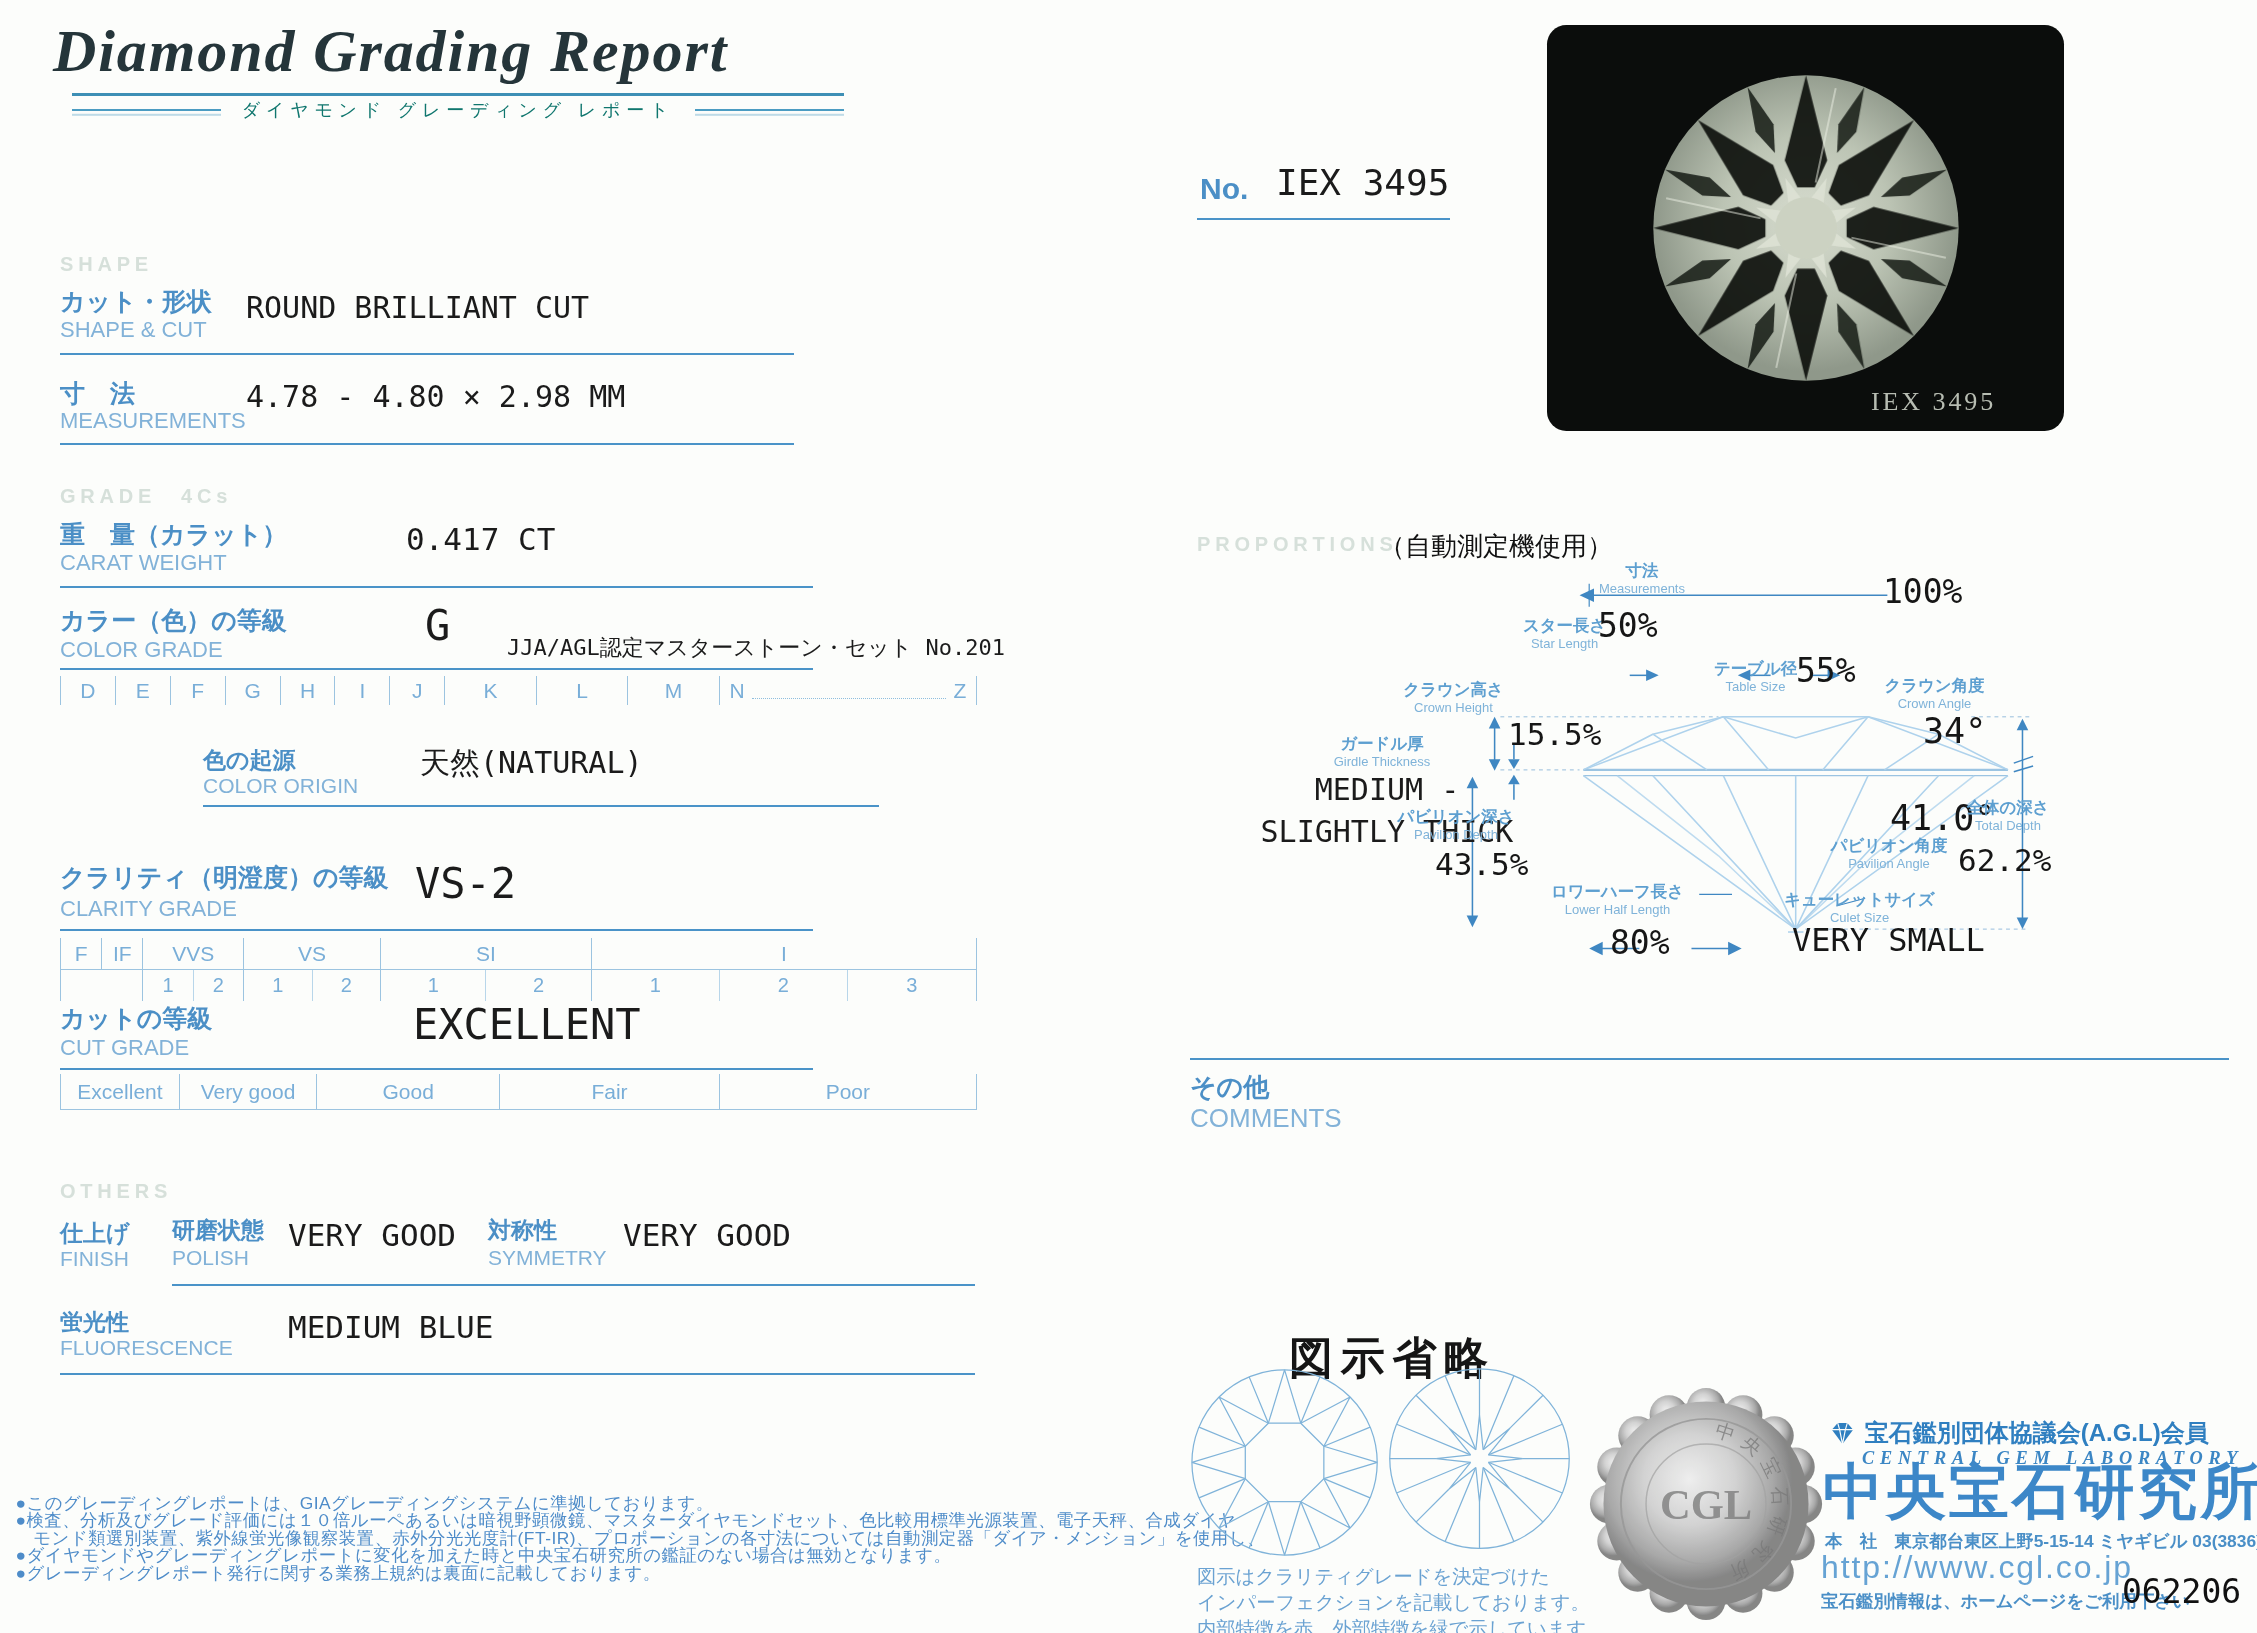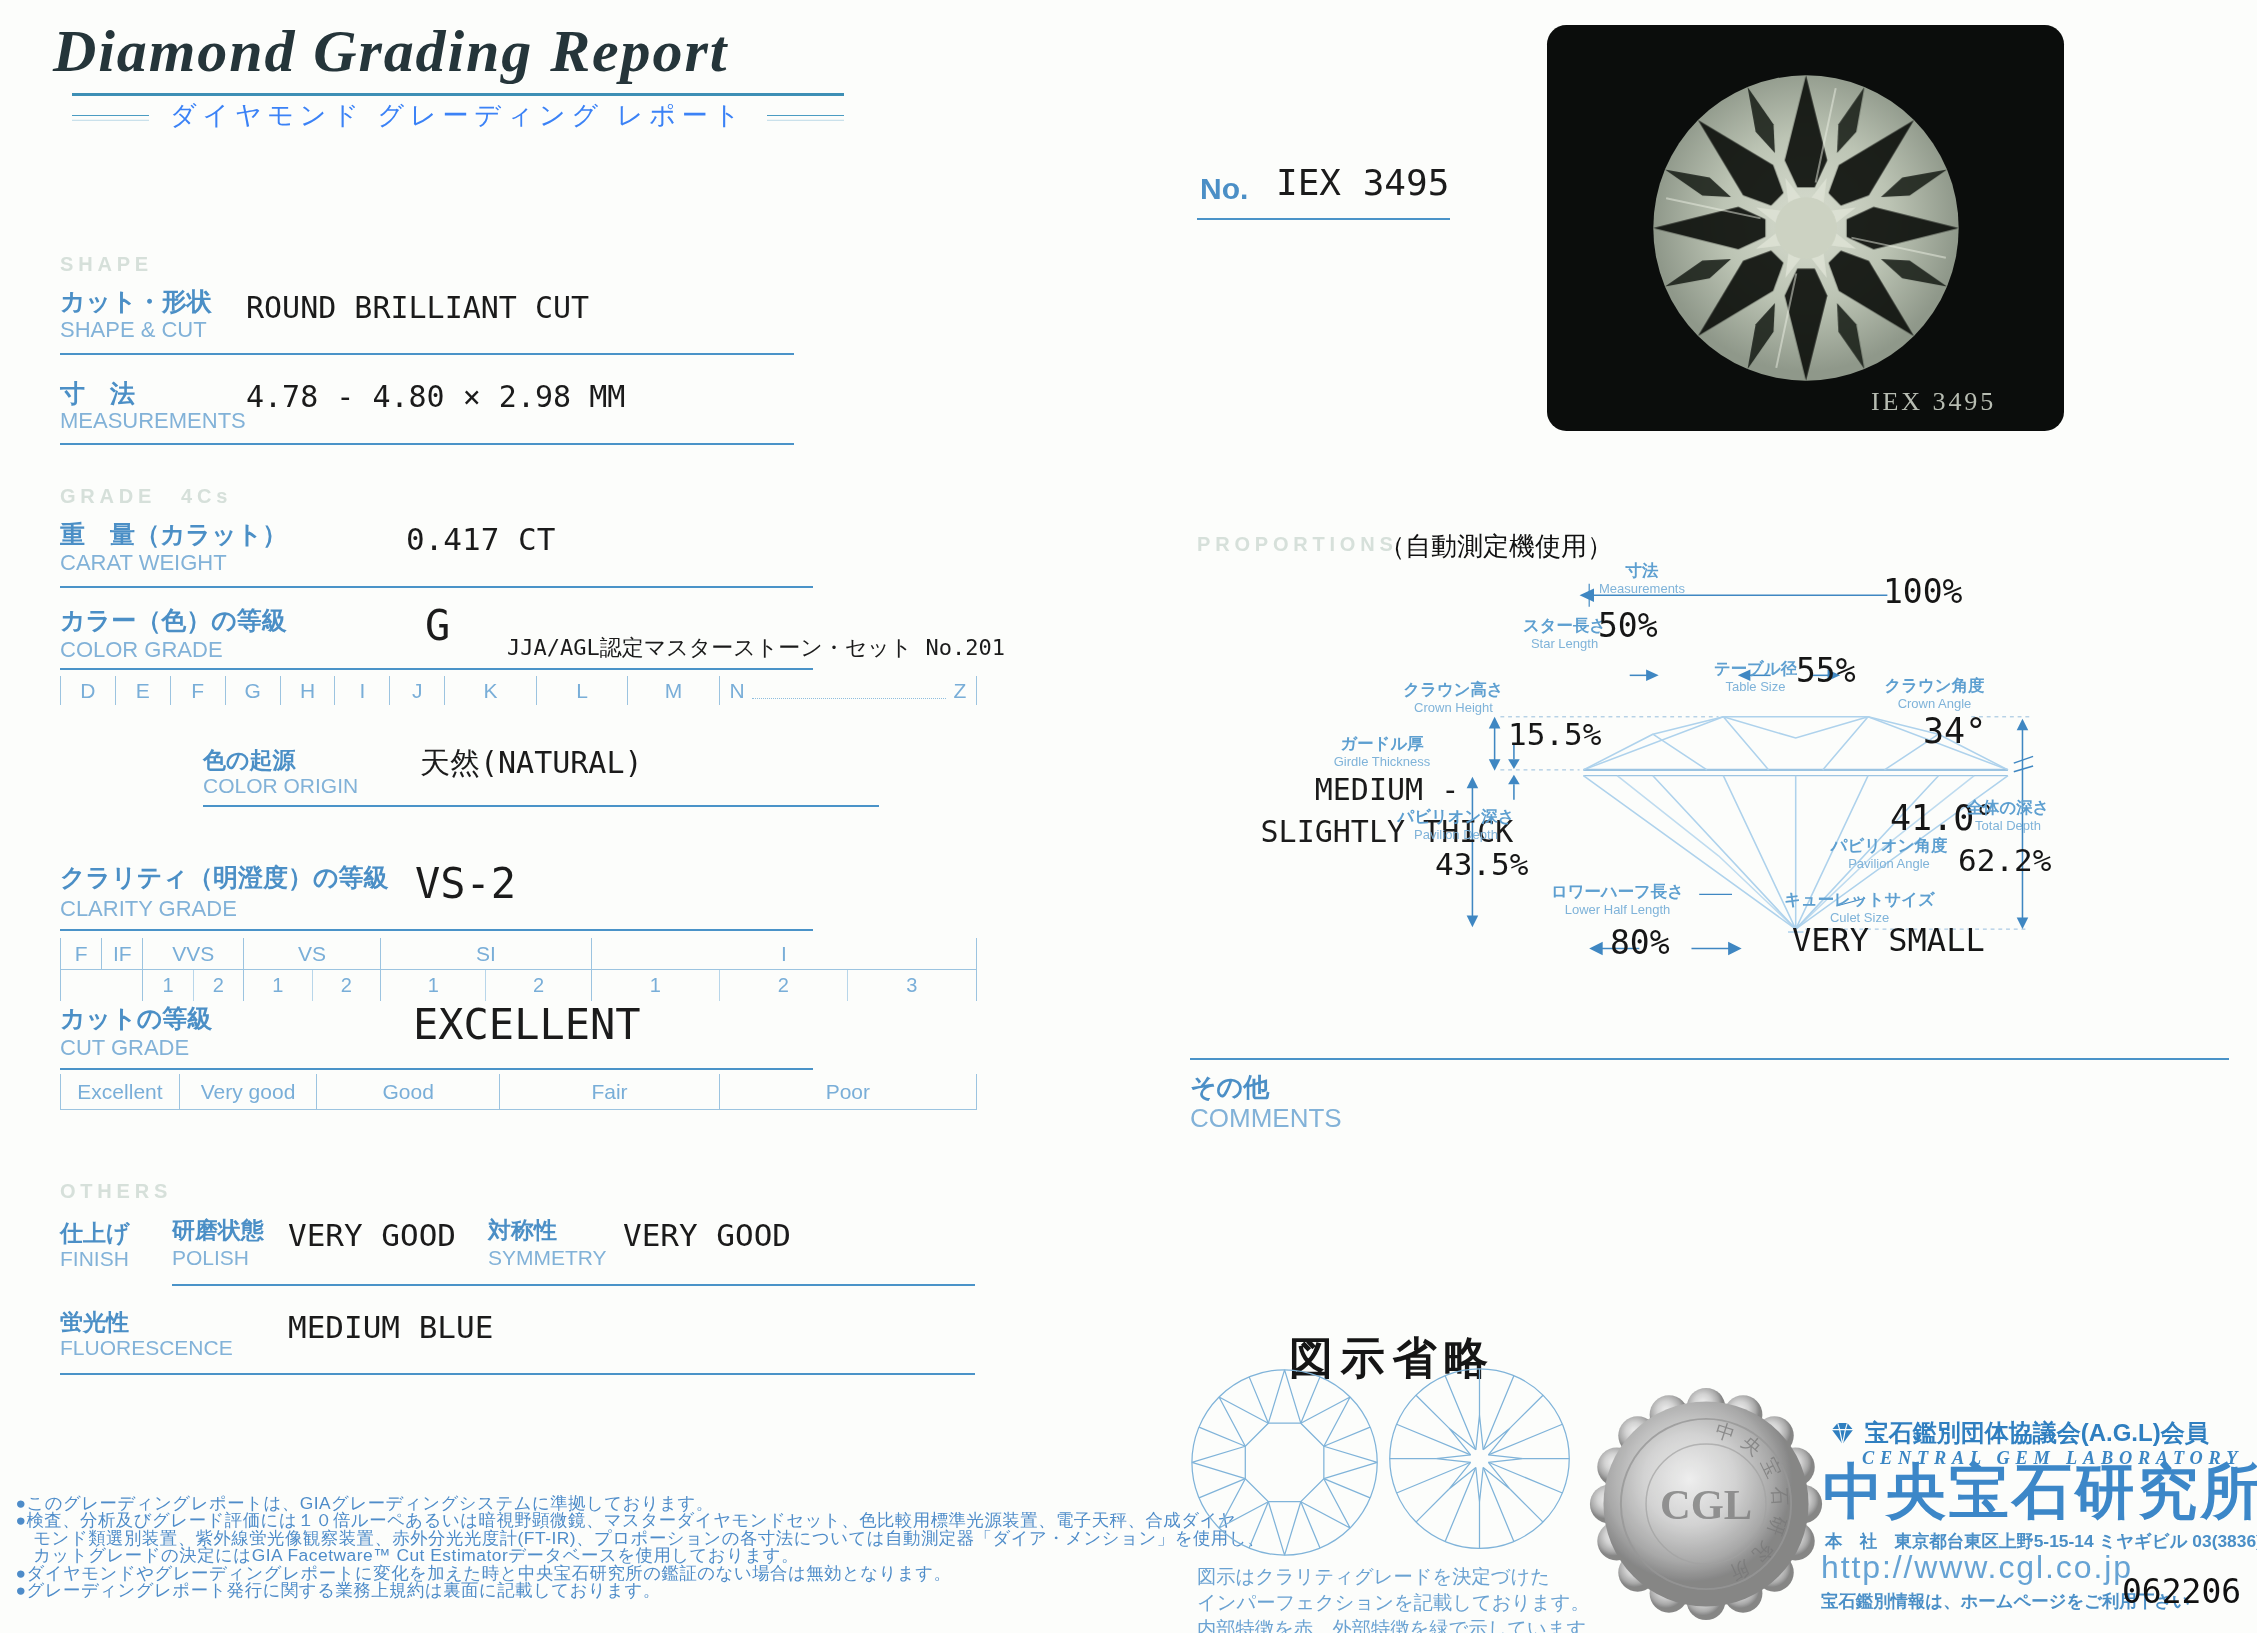--- a/index.html
+++ b/index.html
@@ -5,21 +5,21 @@
   html,body{margin:0;padding:0;background:#888;}
   .page{position:relative;width:2257px;height:1634px;background:#fcfdfb;overflow:hidden;
         font-family:"Liberation Sans",sans-serif;color:#222;}
   .abs{position:absolute;}
   
   .doc-title{font-family:"Liberation Serif",serif;font-style:italic;font-weight:bold;
              font-size:60px;color:#25353a;letter-spacing:1.9px;white-space:nowrap;}
   .title-rule{height:2.9px;background:#3d8fb5;}
   .subtitle-row{display:flex;align-items:center;gap:21px;}
   .subtitle-row .line{flex:1;height:1.9px;background:#4b9cc2;box-shadow:0 4.8px 0 rgba(75,156,194,.35);}
-  .subtitle{color:#3b82f6;font-size:26px;letter-spacing:5.8px;white-space:nowrap;}
+  .subtitle{color:#0f766e;font-size:18px;letter-spacing:5.8px;white-space:nowrap;}
   .faint-head{color:#d6e0da;font-size:20px;font-weight:bold;letter-spacing:4.8px;white-space:nowrap;}
   .jp{color:#4b8fc6;font-weight:bold;white-space:nowrap;}
   .en{color:#82b2d8;white-space:nowrap;}
   .val{font-family:"DejaVu Sans Mono","Liberation Mono",monospace;color:#1b1b1b;white-space:nowrap;}
   .rule{position:absolute;height:1.9px;background:#4a93c8;}
   
   .scale{position:absolute;border-left:1.9px solid #9cc4e0;border-right:1.9px solid #9cc4e0;
          color:#79aed8;font-size:21px;}
   .srow{display:flex;width:100%;}
   .cell{box-sizing:border-box;display:flex;align-items:center;justify-content:center;
@@ -177,21 +177,20 @@
 
   <div class="abs jp" style="left:60px;top:1307px;font-size:23px;">蛍光性</div>
   <div class="abs en" style="left:60px;top:1336px;font-size:21px;">FLUORESCENCE</div>
   <div class="abs val" style="left:288px;top:1309px;font-size:31px;">MEDIUM BLUE</div>
   <div class="rule" style="left:60px;top:1373px;width:915px;"></div>
 
   <div class="footnotes">
       <div>●このグレーディングレポートは、GIAグレーディングシステムに準拠しております。</div>
       <div>●検査、分析及びグレード評価には１０倍ルーペあるいは暗視野顕微鏡、マスターダイヤモンドセット、色比較用標準光源装置、電子天秤、合成ダイヤ</div>
       <div>　モンド類選別装置、紫外線蛍光像観察装置、赤外分光光度計(FT-IR)、プロポーションの各寸法については自動測定器「ダイア・メンション」を使用し、</div>
-      <div>　カットグレードの決定にはGIA Facetware™ Cut Estimatorデータベースを使用しております。</div>
       <div>●ダイヤモンドやグレーディングレポートに変化を加えた時と中央宝石研究所の鑑証のない場合は無効となります。</div>
       <div>●グレーディングレポート発行に関する業務上規約は裏面に記載しております。</div>
     </div>
 
   <div class="abs jp" style="left:1200px;top:172px;font-size:30px;">No.</div>
   <div class="abs val" style="left:1276px;top:162px;font-size:36px;">IEX 3495</div>
   <div class="rule" style="left:1197px;top:218px;width:253px;"></div>
 
   <div class="photo">
     <svg width="517" height="406" viewBox="0 0 535 420">

